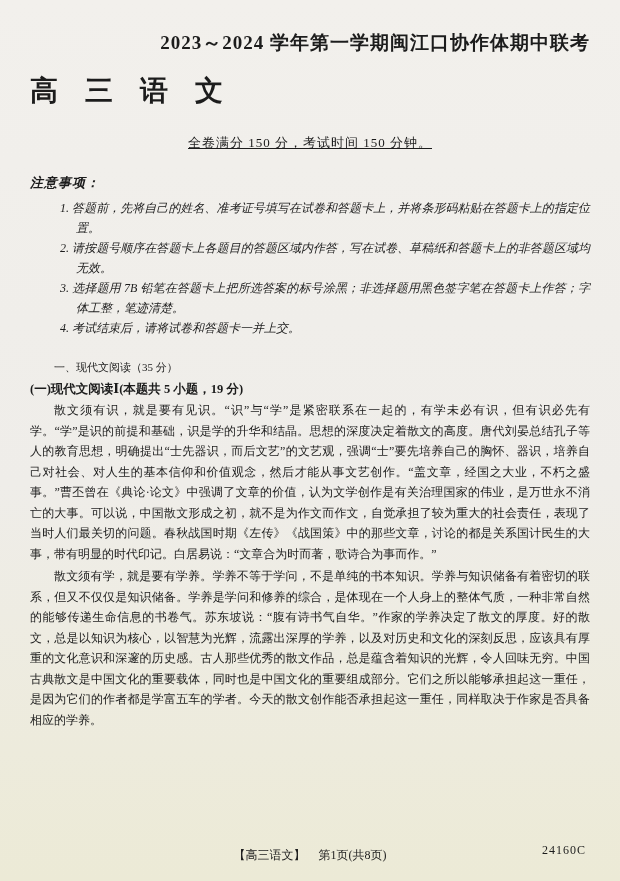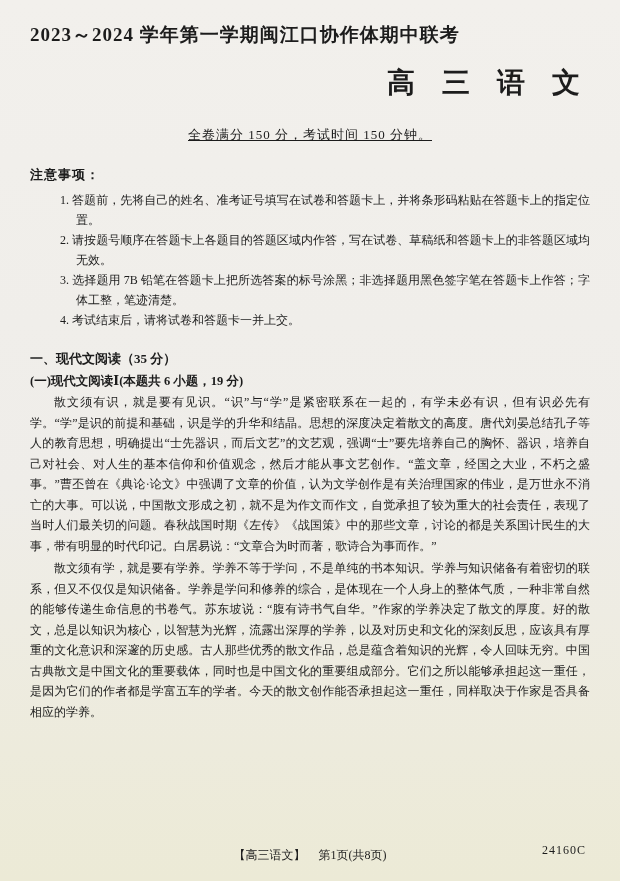--- a/index.html
+++ b/index.html
@@ -12,60 +12,61 @@
     overflow:hidden;
   }
   .page{
     position:absolute;inset:0;
     background:linear-gradient(180deg,#f2f0ec 0%,#efede9 55%,#ecead6 100%);
     background-color:#f0eeea;
     padding:18px 30px 0 30px;
     box-sizing:border-box;
   }
   .header-title{
-    text-align:left;
+    text-align:right;
     font-size:19px;
     font-weight:bold;
     letter-spacing:1px;
-    margin-top:4px;
+    margin-top:12px;
   }
   .subject-title{
-    text-align:right;
+    text-align:left;
     font-size:28px;
     font-weight:bold;
     letter-spacing:10px;
     margin-top:16px;
   }
   .exam-info{
     text-align:center;
     font-size:13px;
     margin-top:24px;
     letter-spacing:1px;
     text-decoration:underline;
   }
-  .notice{margin-top:22px;}
+  .notice{margin-top:22px;font-style:italic;}
   .notice-heading{
     font-size:13px;
     font-weight:bold;
     letter-spacing:1px;
   }
   .notice-items{margin-top:6px;}
   .notice-item{
     font-size:12px;
     line-height:20px;
     margin-left:30px;
     padding-left:16px;
     text-indent:-16px;
     text-align:justify;
   }
   .section{margin-top:18px;}
   .section-heading{
-    font-size:13px;
-    font-weight:bold;
+    font-size:11px;
+    font-weight:normal;
     line-height:22px;
+    margin-left:24px;
   }
   .sub-heading{
     font-size:12.5px;
     font-weight:bold;
     line-height:22px;
   }
   .intro-line{
     font-size:12px;
     line-height:22px;
     text-indent:2em;
@@ -115,21 +116,21 @@
     <div class="notice-items">
       <div class="notice-item">1. 答题前，先将自己的姓名、准考证号填写在试卷和答题卡上，并将条形码粘贴在答题卡上的指定位置。</div>
       <div class="notice-item">2. 请按题号顺序在答题卡上各题目的答题区域内作答，写在试卷、草稿纸和答题卡上的非答题区域均无效。</div>
       <div class="notice-item">3. 选择题用 7B 铅笔在答题卡上把所选答案的标号涂黑；非选择题用黑色签字笔在答题卡上作答；字体工整，笔迹清楚。</div>
       <div class="notice-item">4. 考试结束后，请将试卷和答题卡一并上交。</div>
     </div>
   </div>
 
   <div class="section">
     <div class="section-heading">一、现代文阅读（35 分）</div>
-    <div class="sub-heading">(一)现代文阅读Ⅰ(本题共 6 小题，19 分)</div>
+    <div class="sub-heading">(一)现代文阅读Ⅰ(本题共 5 小题，19 分)</div>
     <p class="body-para">散文须有识，就是要有见识。“识”与“学”是紧密联系在一起的，有学未必有识，但有识必先有学。“学”是识的前提和基础，识是学的升华和结晶。思想的深度决定着散文的高度。唐代刘晏总结孔子等人的教育思想，明确提出“士先器识，而后文艺”的文艺观，强调“士”要先培养自己的胸怀、器识，培养自己对社会、对人生的基本信仰和价值观念，然后才能从事文艺创作。“盖文章，经国之大业，不朽之盛事。”曹丕曾在《典论·论文》中强调了文章的价值，认为文学创作是有关治理国家的伟业，是万世永不消亡的大事。可以说，中国散文形成之初，就不是为作文而作文，自觉承担了较为重大的社会责任，表现了当时人们最关切的问题。春秋战国时期《左传》《战国策》中的那些文章，讨论的都是关系国计民生的大事，带有明显的时代印记。白居易说：“文章合为时而著，歌诗合为事而作。”</p>
     <p class="body-para">散文须有学，就是要有学养。学养不等于学问，不是单纯的书本知识。学养与知识储备有着密切的联系，但又不仅仅是知识储备。学养是学问和修养的综合，是体现在一个人身上的整体气质，一种非常自然的能够传递生命信息的书卷气。苏东坡说：“腹有诗书气自华。”作家的学养决定了散文的厚度。好的散文，总是以知识为核心，以智慧为光辉，流露出深厚的学养，以及对历史和文化的深刻反思，应该具有厚重的文化意识和深邃的历史感。古人那些优秀的散文作品，总是蕴含着知识的光辉，令人回味无穷。中国古典散文是中国文化的重要载体，同时也是中国文化的重要组成部分。它们之所以能够承担起这一重任，是因为它们的作者都是学富五车的学者。今天的散文创作能否承担起这一重任，同样取决于作家是否具备相应的学养。</p>
   </div>
 
   <div class="footer">
     <div class="footer-center">
       <span class="f-left">【高三语文】</span>
       <span class="f-page">第1页(共8页)</span>
     </div>
     <div class="footer-right">24160C</div>

